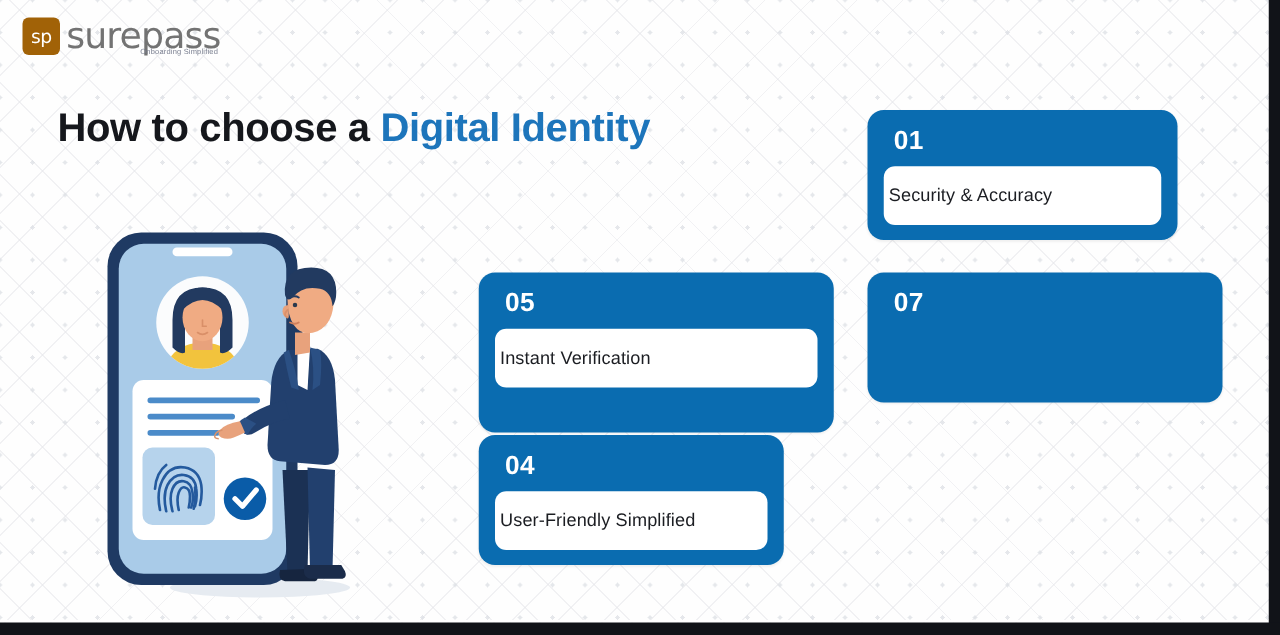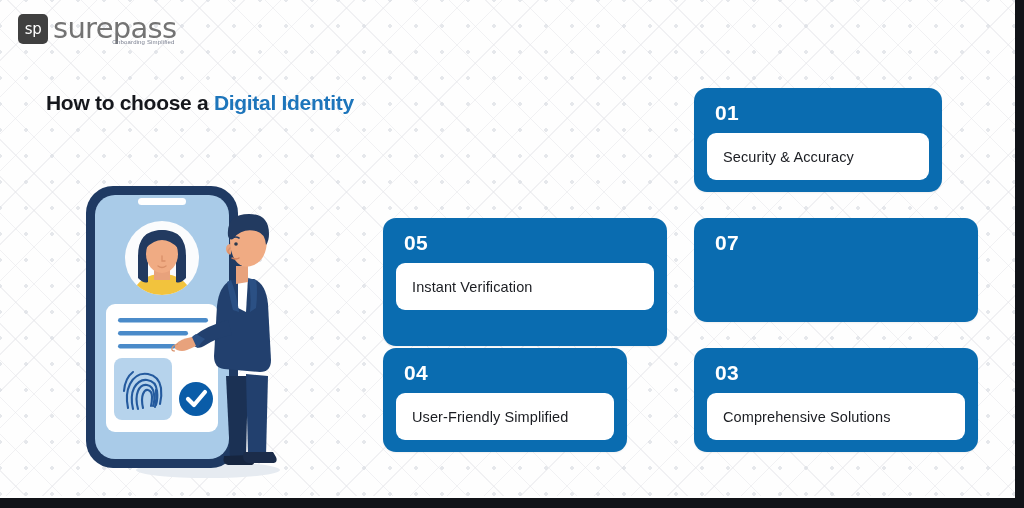--- a/index.html
+++ b/index.html
@@ -33,58 +33,58 @@
     pointer-events:none;
   }
   
   .edge-right { position:absolute; top:0; right:0; width:9px; height:508px; background:#111318; z-index:60; }
   .edge-bottom { position:absolute; left:0; bottom:0; width:1024px; height:10px; background:#111318; z-index:60; }
   .edge-bottom-inner { position:absolute; left:0; bottom:10px; width:1015px; height:2px; background:#ffffff; z-index:59; }
 
   
   #logo { position:absolute; left:18px; top:14px; display:flex; align-items:flex-start; z-index:20; }
   #logo-mark {
-    width:30px; height:30px; border-radius:5px; background:#404040;
+    width:30px; height:30px; border-radius:5px; background:#a16207;
     display:flex; align-items:center; justify-content:center;
     color:#ffffff; font-size:15px; font-weight:400; letter-spacing:-.5px;
     font-family:"DejaVu Sans", sans-serif;
   }
   #logo-text-wrap { margin-left:5px; padding-top:1px; }
   #logo-word {
     font-size:29px; font-weight:400; color:#737373; letter-spacing:-.7px;
     line-height:26px; font-family:"DejaVu Sans", sans-serif;text-align:right;
   }
   #logo-tag {
     font-size:6px; color:#7b8091; letter-spacing:.15px;
     text-align:right; margin-top:-2px; padding-right:2px;
   }
 
   
   #heading {
     position:absolute; left:46px; top:80px; width:620px; z-index:20;
-    font-size:21px; font-weight:700; line-height:45px; color:#15171c;
+    font-size:32px; font-weight:700; line-height:45px; color:#15171c;
     letter-spacing:-.3px;
   }
   .hl { color:#1d75bb; }
 
   
   #illustration { position:absolute; left:78px; top:178px; width:230px; height:305px; z-index:15; }
 
   
   .card {
     position:absolute; border-radius:13px; background:#0a6cb0; z-index:25;
     box-shadow:0 1px 2px rgba(0,0,0,.06);
   }
   .card-num {
     color:#ffffff; font-size:21px; font-weight:700; letter-spacing:.4px;
     padding:12px 0 0 21px; line-height:25px;
   }
   .card-label-box {
     margin:8px 13px 13px 13px; background:#ffffff; border-radius:9px;
-    height:47px; display:flex; align-items:center; padding:0 16px;
+    height:47px; display:flex; align-items:center; padding:0 4px;
   }
   .card-label { font-size:14.5px; color:#1b1d22; font-weight:400; letter-spacing:.1px; }
 
   #card-01 { left:694px; top:88px; width:248px; height:104px; }
   #card-05 { left:383px; top:218px; width:284px; height:128px; }
   #card-02 { left:694px; top:218px; width:284px; height:104px; }
   #card-04 { left:383px; top:348px; width:244px; height:104px; }
   #card-03 { left:694px; top:348px; width:284px; height:104px; }
 </style>
 </head>
@@ -215,23 +215,17 @@
     <div class="card-num">07</div>
   </div>
 
   <div class="card" id="card-04">
     <div class="card-num">04</div>
     <div class="card-label-box">
       <span class="card-label">User-Friendly Simplified</span>
     </div>
   </div>
 
-  <div class="card" id="card-03">
-    <div class="card-num">03</div>
-    <div class="card-label-box">
-      <span class="card-label">Comprehensive Solutions</span>
-    </div>
-  </div>
 
   <div class="edge-bottom-inner"></div>
   <div class="edge-right"></div>
   <div class="edge-bottom"></div>
 </div>
 
 </body></html>

